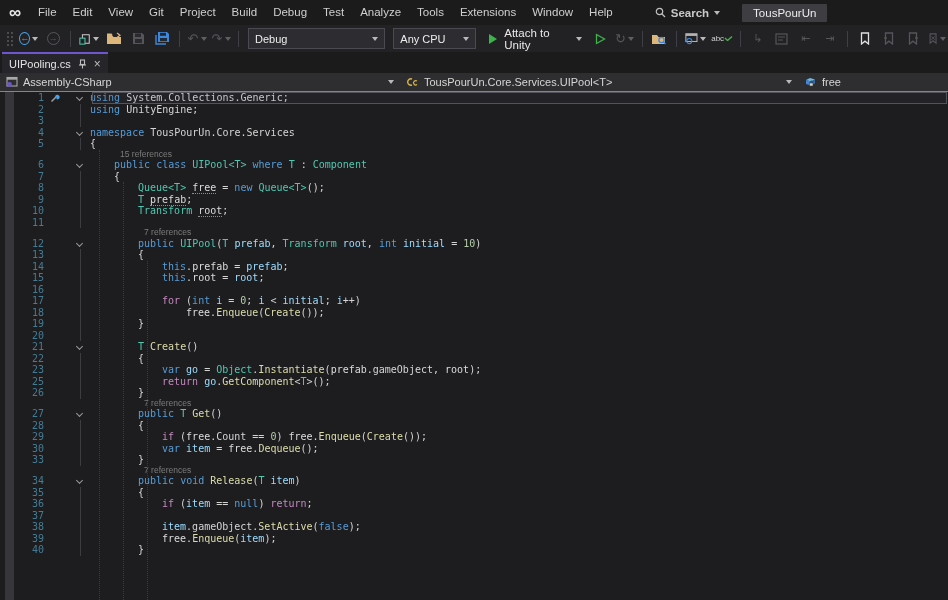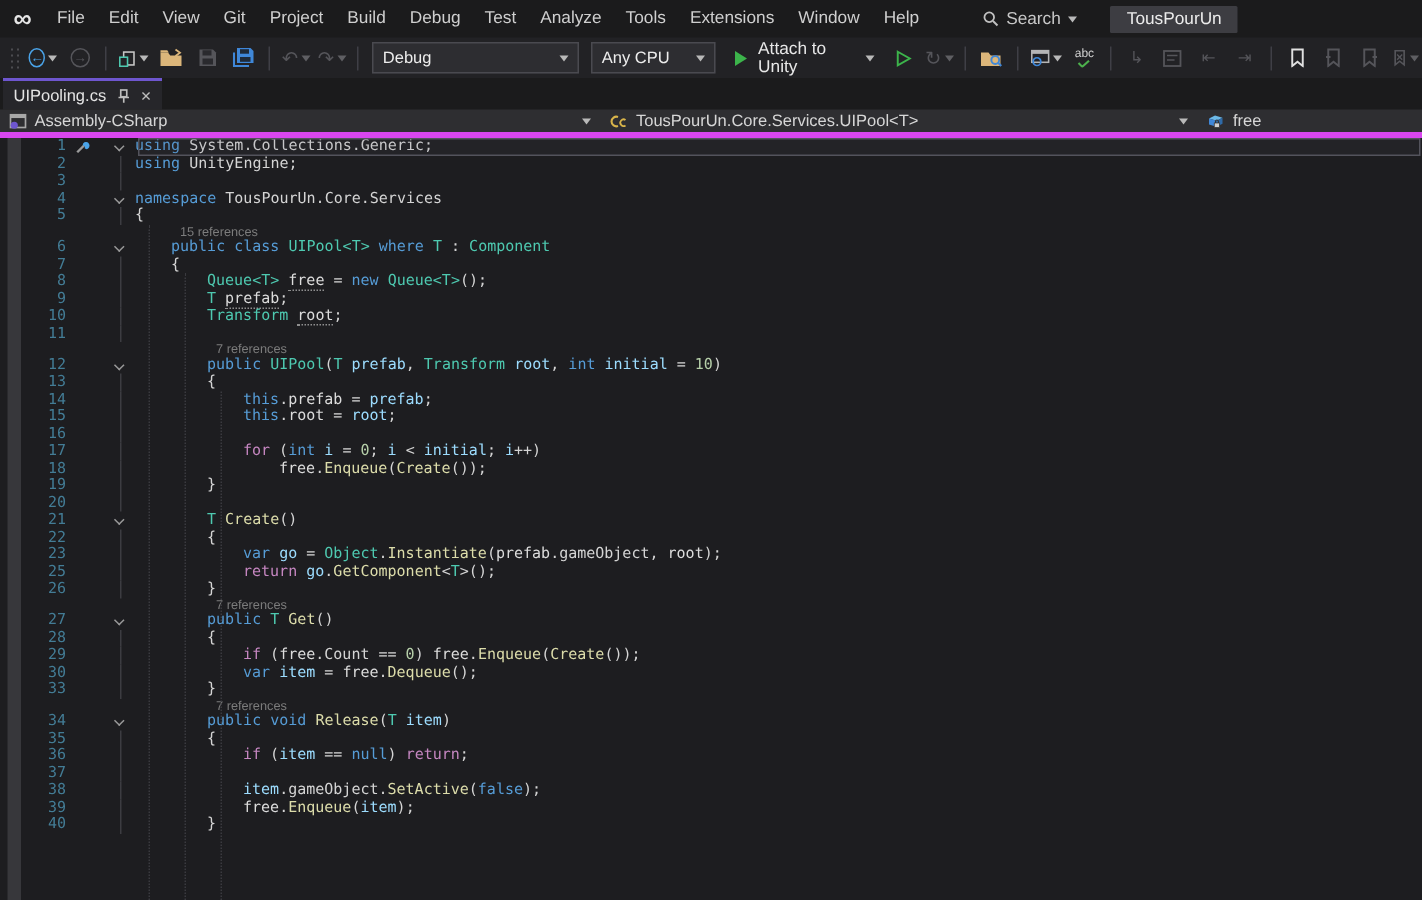--- a/index.html
+++ b/index.html
@@ -4,21 +4,21 @@
 <style>
   * { box-sizing: border-box; margin: 0; padding: 0; }
   html,body { width:948px; height:600px; overflow:hidden; background:#1b1b1c;
     font-family:"Liberation Sans", sans-serif; -webkit-font-smoothing:antialiased; }
   .app { width:948px; height:600px; display:flex; flex-direction:column; }
 
   
   .menubar { height:25px; background:#1b1b1c; display:flex; align-items:center; color:#cfcfcf; font-size:11.5px; flex:none; }
   .vs-logo { width:30px; text-align:center; font-size:17px; font-weight:bold; color:#e6e6e6; line-height:25px; }
   .menu-item { padding:0 8px; line-height:25px; cursor:default; }
-  .search-box { display:flex; align-items:center; gap:5px; margin-left:28px; padding:0 6px; }
+  .search-box { display:flex; align-items:center; gap:5px; margin-left:28px; padding:0 6px;font-weight:bold; }
   .search-box .lbl { color:#c8c8c8; }
   .profile-chip { margin-left:16px; background:#3d3d42; color:#ececec; padding:3px 11px; border-radius:1px; font-size:11.5px; }
   .caret-down { width:0; height:0; border-left:3.5px solid transparent; border-right:3.5px solid transparent; border-top:4px solid #b9b9b9; display:inline-block; }
   .caret-down.dis { border-top-color:#5f5f63; }
 
   
   .toolbar { height:27px; background:#222225; display:flex; align-items:center; flex:none; padding-left:4px; gap:2px; }
   .grip { width:8px; height:16px; margin:0 2px;
     background-image:radial-gradient(#4c4c50 1px, transparent 1px); background-size:4px 4px; }
   .tb-btn { height:22px; min-width:22px; display:flex; align-items:center; justify-content:center; gap:2px; padding:0 2px; border-radius:2px; }
@@ -34,21 +34,21 @@
   .run-label { color:#e8e8e8; font-size:11.5px; margin:0 4px 0 5px; }
   .mini-text { font-size:8px; color:#d0d0d0; line-height:8px; }
 
   
   .tabstrip { height:21px; background:#1b1b1c; display:flex; flex:none; }
   .tab { height:21px; margin-left:2px; background:#26262a; border-top:2px solid #6e56cf; display:flex; align-items:center; padding:0 7px; color:#e4e4e4; font-size:11px; gap:7px; }
   .tab .pin, .tab .close { color:#bdbdbd; font-size:10px; cursor:default; }
   .tab .close { font-size:12px; line-height:10px; }
 
   
-  .breadcrumb { height:19px; background:#2e2e31; border-bottom:4px solid #d946ef; display:flex; align-items:stretch; flex:none; color:#d6d6d6; font-size:11px; }
+  .breadcrumb { height:19px; background:#2e2e31; border-bottom:1px solid #d946ef; display:flex; align-items:stretch; flex:none; color:#d6d6d6; font-size:11px; }
   .bc-seg { display:flex; align-items:center; gap:5px; padding:0 6px; }
   .bc-seg .spacer { flex:1; }
   .bc-1 { width:400px; }
   .bc-2 { width:398px; }
   .bc-3 { flex:1; }
 
   
   .editor { flex:1; position:relative; background:#1d1d20; overflow:hidden;
     font-family:"DejaVu Sans Mono", monospace; font-size:10px; color:#d4d4d4; }
   .margin-strip { position:absolute; left:5px; top:0; bottom:0; width:9px; background:#37373b; }
@@ -190,21 +190,21 @@
     <div class="tb-sep"></div>
     <div class="tb-btn">
       <svg width="15" height="13" viewBox="0 0 15 13">
           <rect x="1" y="1" width="13" height="9" fill="none" stroke="#b5b5b5" stroke-width="1.2"></rect>
           <rect x="1" y="1" width="13" height="2.5" fill="#b5b5b5"></rect>
           <circle cx="5" cy="9.5" r="3" fill="none" stroke="#3f87d8" stroke-width="1.3"></circle>
         </svg>
       <span class="caret-down"></span>
     </div>
     <div class="tb-btn">
-      <span style="display:flex;flex-direction:column;align-items:center;">
+      <span style="display:flex;flex-direction:row;align-items:center;">
         <span class="mini-text">abc</span>
         <svg width="9" height="5" viewBox="0 0 9 5">
             <path d="M1 2 l2.5 2.5 L8 0.5" fill="none" stroke="#4cb04c" stroke-width="1.4"></path>
           </svg>
       </span>
     </div>
     <div class="tb-sep"></div>
     <div class="tb-btn">
         <span class="glyph dis" style="font-size:11px;">↳</span>
       </div>

